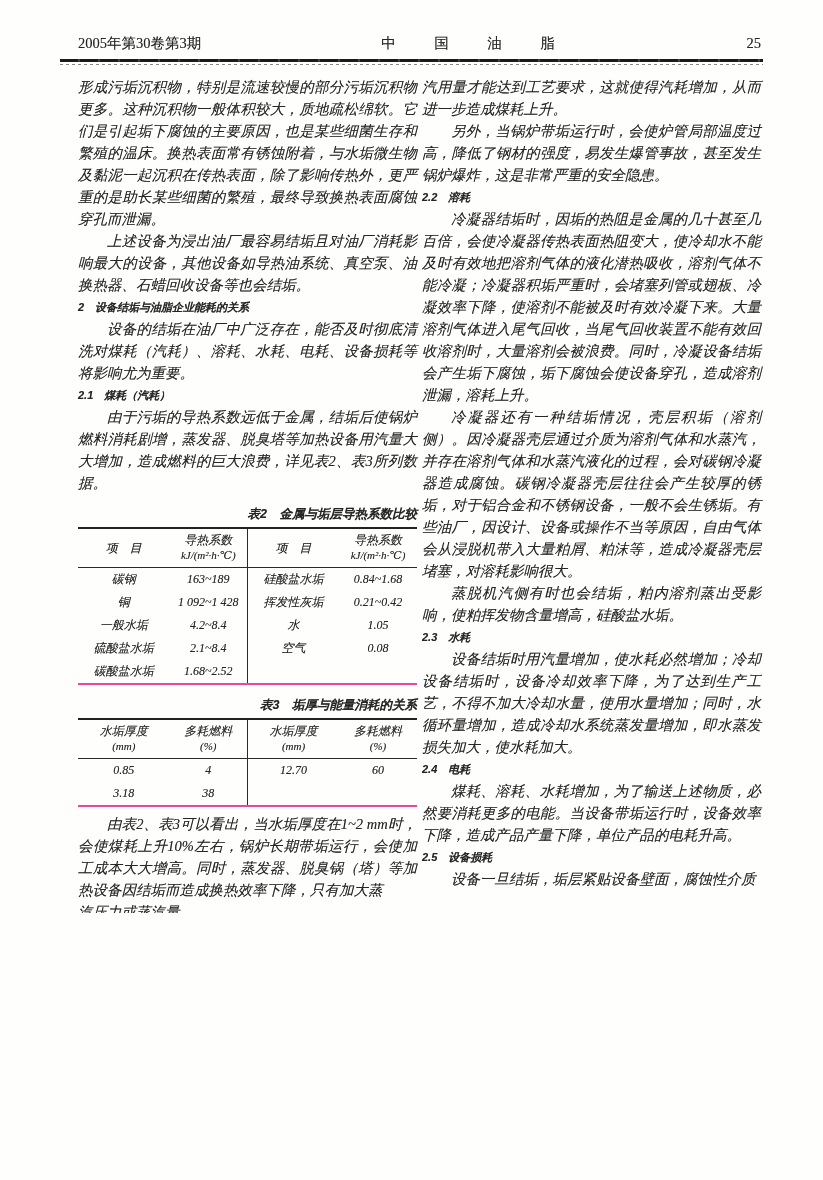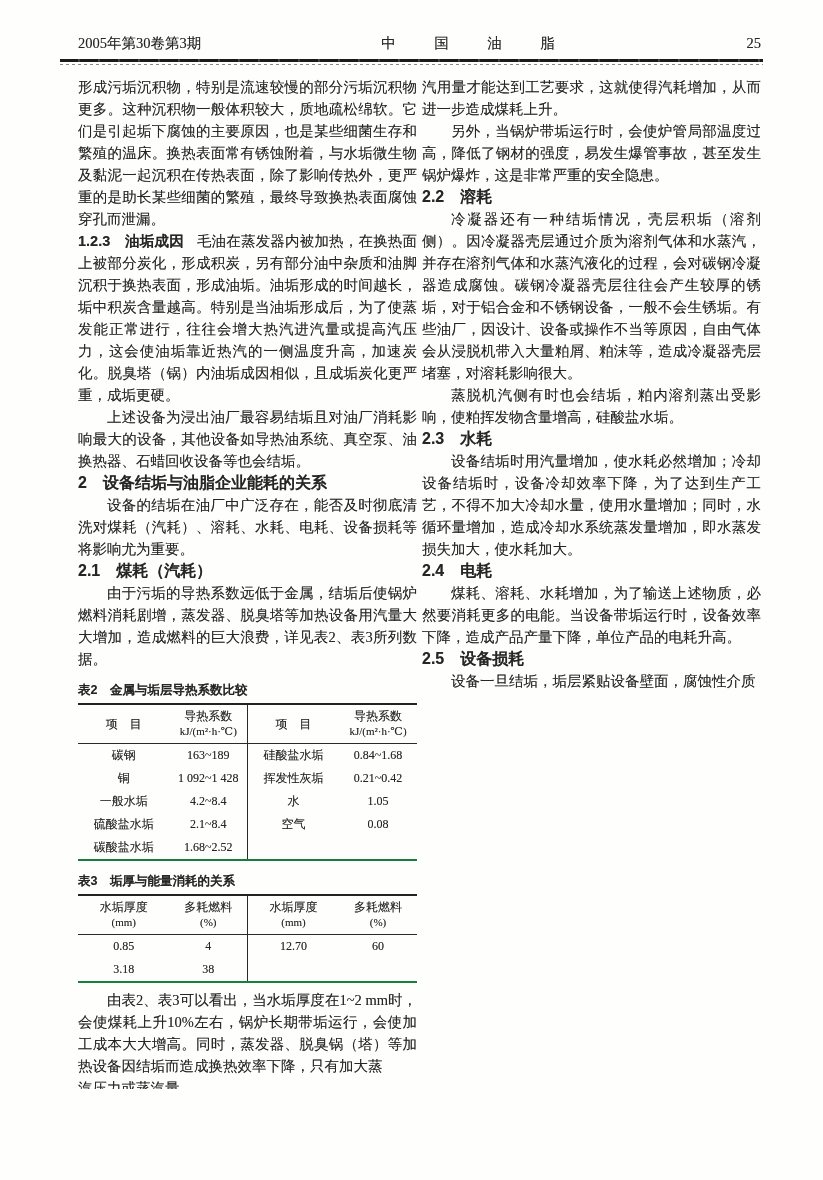--- a/index.html
+++ b/index.html
@@ -23,40 +23,40 @@
   .rule-thick {
     margin:7px 60px 0 60px; height:3px;
     background:repeating-linear-gradient(90deg,#1b1b1b 0 18px,#454545 18px 20px);
   }
   .rule-dotted {
     margin:2px 60px 0 60px; height:1px;
     background:repeating-linear-gradient(90deg,#8a8a8a 0 3px,transparent 3px 6px);
   }
   .columns {
     margin:11px 62px 0 78px;
-    display:flex; gap:5px;
+    display:flex; gap:5px;font-style:italic;
   }
   .col { flex:1; min-width:0; font-size:14.5px; line-height:22px; text-align:justify; }
   .col p { margin:0; }
   p.ind { text-indent:2em; }
   p.cont { text-indent:0; }
   .runin-head { font-family:"Liberation Sans","DejaVu Sans",sans-serif; font-weight:bold; margin-right:0.9em; }
   h3.sec, h4.sec {
-    margin:0; font-size:16px; line-height:22px; font-weight:bold;
+    margin:0; font-size:11px; line-height:22px; font-weight:bold;
     font-family:"Liberation Sans","DejaVu Sans",sans-serif; text-align:left;
   }
   .tbl-caption {
-    margin:12px 0 5px; text-align:left; font-weight:bold;
+    margin:12px 0 5px; text-align:right; font-weight:bold;
     font-size:12.5px; line-height:16px;
     font-family:"Liberation Sans","DejaVu Sans",sans-serif;
   }
   table.tbl {
     width:100%; border-collapse:collapse; table-layout:fixed;
     font-size:12px; line-height:15px;
-    border-top:2px solid #222; border-bottom:2px solid #15803d;
+    border-top:2px solid #222; border-bottom:2px solid #ec4899;
     margin-bottom:6px;
   }
   table.tbl th, table.tbl td { text-align:center; padding:4px 1px; font-weight:normal; overflow:hidden; }
   table.tbl thead th { border-bottom:1px solid #2a2a2a; }
   table.tbl .vdiv { border-right:1px solid #2a2a2a; }
   .unit { display:block; font-size:11px; }
   col.c-item { width:27%; } col.c-val { width:23%; }
   p.cutline { height:12px; overflow:hidden; text-indent:0; }
 </style>
 </head>
@@ -70,21 +70,20 @@
     <span>25</span>
   </div>
   <div class="rule-thick"></div>
   <div class="rule-dotted"></div>
 
   <div class="columns">
 
     <div class="col">
       <p class="cont">形成污垢沉积物，特别是流速较慢的部分污垢沉积物更多。这种沉积物一般体积较大，质地疏松绵软。它们是引起垢下腐蚀的主要原因，也是某些细菌生存和繁殖的温床。换热表面常有锈蚀附着，与水垢微生物及黏泥一起沉积在传热表面，除了影响传热外，更严重的是助长某些细菌的繁殖，最终导致换热表面腐蚀穿孔而泄漏。</p>
 
-      <p class="cont"><b class="runin-head">1.2.3　油垢成因</b><span>毛油在蒸发器内被加热，在换热面上被部分炭化，形成积炭，另有部分油中杂质和油脚沉积于换热表面，形成油垢。油垢形成的时间越长，垢中积炭含量越高。特别是当油垢形成后，为了使蒸发能正常进行，往往会增大热汽进汽量或提高汽压力，这会使油垢靠近热汽的一侧温度升高，加速炭化。脱臭塔（锅）内油垢成因相似，且成垢炭化更严重，成垢更硬。</span></p>
 
       <p class="ind">上述设备为浸出油厂最容易结垢且对油厂消耗影响最大的设备，其他设备如导热油系统、真空泵、油换热器、石蜡回收设备等也会结垢。</p>
 
       <h3 class="sec">2　设备结垢与油脂企业能耗的关系</h3>
 
       <p class="ind">设备的结垢在油厂中广泛存在，能否及时彻底清洗对煤耗（汽耗）、溶耗、水耗、电耗、设备损耗等将影响尤为重要。</p>
 
       <h4 class="sec">2.1　煤耗（汽耗）</h4>
 
       <p class="ind">由于污垢的导热系数远低于金属，结垢后使锅炉燃料消耗剧增，蒸发器、脱臭塔等加热设备用汽量大大增加，造成燃料的巨大浪费，详见表2、表3所列数据。</p>
@@ -173,20 +172,21 @@
 
       <p class="ind">由表2、表3可以看出，当水垢厚度在1~2 mm时，会使煤耗上升10%左右，锅炉长期带垢运行，会使加工成本大大增高。同时，蒸发器、脱臭锅（塔）等加热设备因结垢而造成换热效率下降，只有加大蒸</p>
       <p class="cutline">汽压力或蒸汽量</p>
     </div>
 
     <div class="col">
       <p class="cont">汽用量才能达到工艺要求，这就使得汽耗增加，从而进一步造成煤耗上升。</p>
       <p class="ind">另外，当锅炉带垢运行时，会使炉管局部温度过高，降低了钢材的强度，易发生爆管事故，甚至发生锅炉爆炸，这是非常严重的安全隐患。</p>
 
       <h4 class="sec">2.2　溶耗</h4>
+      <p class="ind">冷凝器结垢时，因垢的热阻是金属的几十甚至几百倍，会使冷凝器传热表面热阻变大，使冷却水不能及时有效地把溶剂气体的液化潜热吸收，溶剂气体不能冷凝；冷凝器积垢严重时，会堵塞列管或翅板、冷凝效率下降，使溶剂不能被及时有效冷凝下来。大量溶剂气体进入尾气回收，当尾气回收装置不能有效回收溶剂时，大量溶剂会被浪费。同时，冷凝设备结垢会产生垢下腐蚀，垢下腐蚀会使设备穿孔，造成溶剂泄漏，溶耗上升。</p>
       <p class="ind">冷凝器还有一种结垢情况，壳层积垢（溶剂侧）。因冷凝器壳层通过介质为溶剂气体和水蒸汽，并存在溶剂气体和水蒸汽液化的过程，会对碳钢冷凝器造成腐蚀。碳钢冷凝器壳层往往会产生较厚的锈垢，对于铝合金和不锈钢设备，一般不会生锈垢。有些油厂，因设计、设备或操作不当等原因，自由气体会从浸脱机带入大量粕屑、粕沫等，造成冷凝器壳层堵塞，对溶耗影响很大。</p>
       <p class="ind">蒸脱机汽侧有时也会结垢，粕内溶剂蒸出受影响，使粕挥发物含量增高，硅酸盐水垢。</p>
 
       <h4 class="sec">2.3　水耗</h4>
       <p class="ind">设备结垢时用汽量增加，使水耗必然增加；冷却设备结垢时，设备冷却效率下降，为了达到生产工艺，不得不加大冷却水量，使用水量增加；同时，水循环量增加，造成冷却水系统蒸发量增加，即水蒸发损失加大，使水耗加大。</p>
 
       <h4 class="sec">2.4　电耗</h4>
       <p class="ind">煤耗、溶耗、水耗增加，为了输送上述物质，必然要消耗更多的电能。当设备带垢运行时，设备效率下降，造成产品产量下降，单位产品的电耗升高。</p>
 
       <h4 class="sec">2.5　设备损耗</h4>

